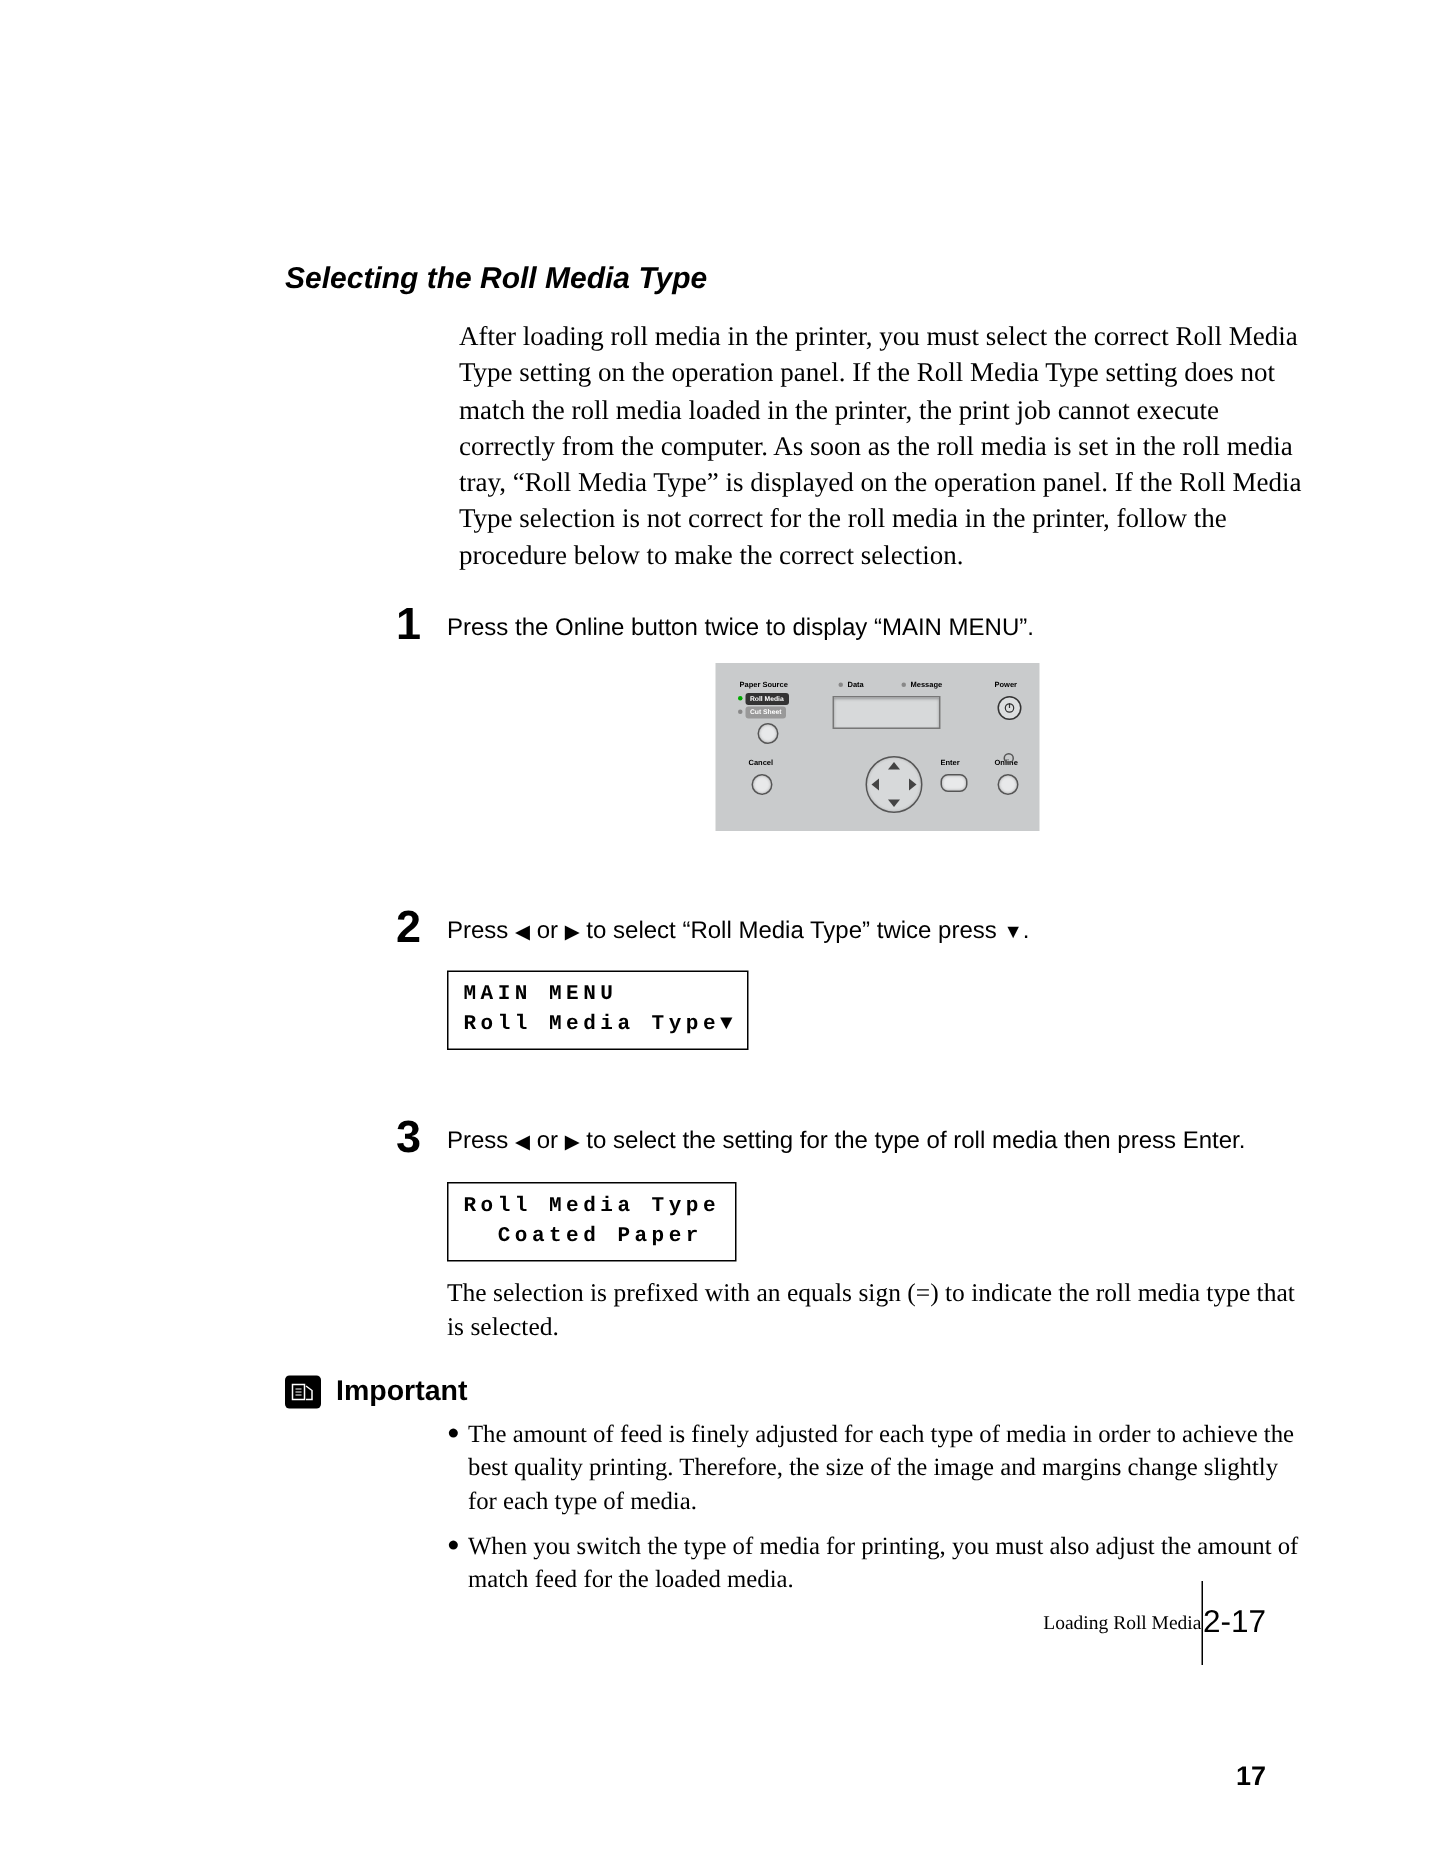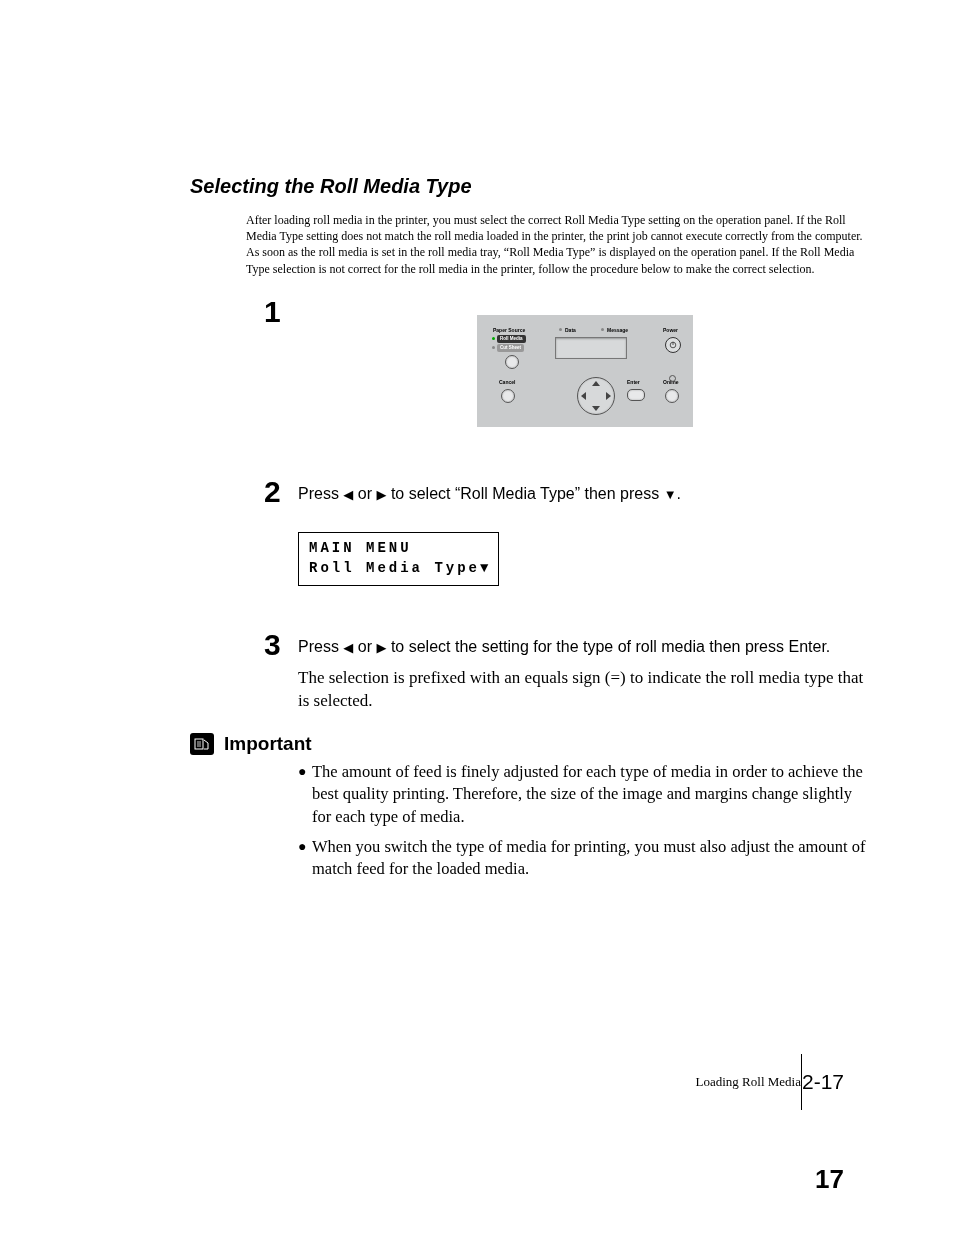--- a/index.html
+++ b/index.html
@@ -20,23 +20,23 @@
     height: 100%;
   }
   .heading {
     font-family: Arial, Helvetica, sans-serif;
     font-weight: bold;
     font-style: italic;
     font-size: 20px;
     margin: 0 0 14px 0;
   }
   .intro {
-    font-size: 12px;
+    font-size: 18px;
     line-height: 1.35;
-    margin: 0 0 26px 56px;
+    margin: 0 0 26px 116px;
   }
   .step {
     display: flex;
     align-items: flex-start;
     margin-bottom: 20px;
   }
   .step-num {
     font-family: Arial, Helvetica, sans-serif;
     font-weight: bold;
     font-size: 30px;
@@ -61,21 +61,21 @@
   }
   .lcd {
     border: 1px solid #000;
     display: inline-block;
     padding: 6px 10px;
     font-family: "Courier New", monospace;
     font-weight: bold;
     font-size: 14px;
     letter-spacing: 3px;
     line-height: 1.4;
-    margin: 28px 0 0 0;
+    margin: 16px 0 0 0;
     white-space: pre;
   }
   .important-row {
     display: flex;
     align-items: center;
     gap: 10px;
     margin-top: 18px;
     margin-bottom: 6px;
   }
   .important-icon {
@@ -129,21 +129,21 @@
     font-family: Arial, Helvetica, sans-serif;
     font-weight: normal;
     font-size: 21px;
   }
   .bottom-page {
     position: absolute;
     right: 110px;
     bottom: 40px;
     font-family: Arial, Helvetica, sans-serif;
     font-weight: bold;
-    font-size: 26px;
+    font-size: 18px;
   }
   
   .panel-wrap {
     text-align: center;
     margin: 12px 0 36px 0;
   }
   .panel {
     background: #c9cbcc;
     width: 216px;
     height: 112px;
@@ -217,20 +217,21 @@
 
 <div class="page">
 
   <h2 class="heading">Selecting the Roll Media Type</h2>
 
   <p class="intro">After loading roll media in the printer, you must select the correct Roll Media Type setting on the operation panel. If the Roll Media Type setting does not match the roll media loaded in the printer, the print job cannot execute correctly from the computer. As soon as the roll media is set in the roll media tray, “Roll Media Type” is displayed on the operation panel. If the Roll Media Type selection is not correct for the roll media in the printer, follow the procedure below to make the correct selection.</p>
 
   <div class="step">
     <div class="step-num">1</div>
     <div class="step-body">
+      <span>Press the Online button twice to display “MAIN MENU”.</span>
       <div class="panel-wrap">
         <div class="panel">
           <span class="lbl" style="left:16px;top:12px;">Paper Source</span>
           <span class="tiny-dot" style="left:15px;top:22px;"></span>
           <span class="pill" style="left:20px;top:20px;">Roll Media</span>
           <span class="tiny-dot" style="left:15px;top:31px;background:#888;"></span>
           <span class="pill" style="left:20px;top:29px;background:#999;">Cut Sheet</span>
           <span class="btn" style="left:28px;top:40px;"></span>
 
           <span class="tiny-dot" style="left:82px;top:13px;background:#888;"></span>
@@ -265,34 +266,38 @@
           <span class="btn" style="left:188px;top:74px;"></span>
           <span class="tiny-circle" style="left:192px;top:60px;"></span>
         </div>
       </div>
     </div>
   </div>
 
   <div class="step">
     <div class="step-num">2</div>
     <div class="step-body">
-      <span>Press </span><span style="font-size:13px;">◀</span><span> or </span><span style="font-size:13px;">▶</span><span> to select “Roll Media Type” then press </span><span style="font-size:13px;">▼</span><span>.</span>
+      <span>Press </span><span style="font-size:13px;">◀</span><span> or </span><span style="font-size:13px;">▶</span><span> to select “Roll Media Type” twice press </span><span style="font-size:13px;">▼</span><span>.</span>
       <div>
         <div class="lcd"><span>MAIN MENU</span>
 <span>Roll Media Type</span><span style="letter-spacing:0;">▼</span></div>
       </div>
     </div>
   </div>
 
   <div style="height:30px;"></div>
 
   <div class="step">
     <div class="step-num">3</div>
     <div class="step-body">
       <span>Press </span><span style="font-size:13px;">◀</span><span> or </span><span style="font-size:13px;">▶</span><span> to select the setting for the type of roll media then press Enter.</span>
+      <div>
+        <div class="lcd"><span>Roll Media Type</span>
+<span>  Coated Paper</span></div>
+      </div>
       <div class="step-body-serif">The selection is prefixed with an equals sign (=) to indicate the roll media type that is selected.</div>
     </div>
   </div>
 
   <div class="important-row">
     <div class="important-icon">
       <svg width="16" height="14" viewBox="0 0 16 14">
         <rect x="1" y="2" width="8" height="10" fill="none" stroke="#fff" stroke-width="1"></rect>
         <path d="M10 3 L14 6 L14 12 L10 12" fill="none" stroke="#fff" stroke-width="1"></path>
         <line x1="3" y1="5" x2="7" y2="5" stroke="#fff" stroke-width="0.8"></line>

